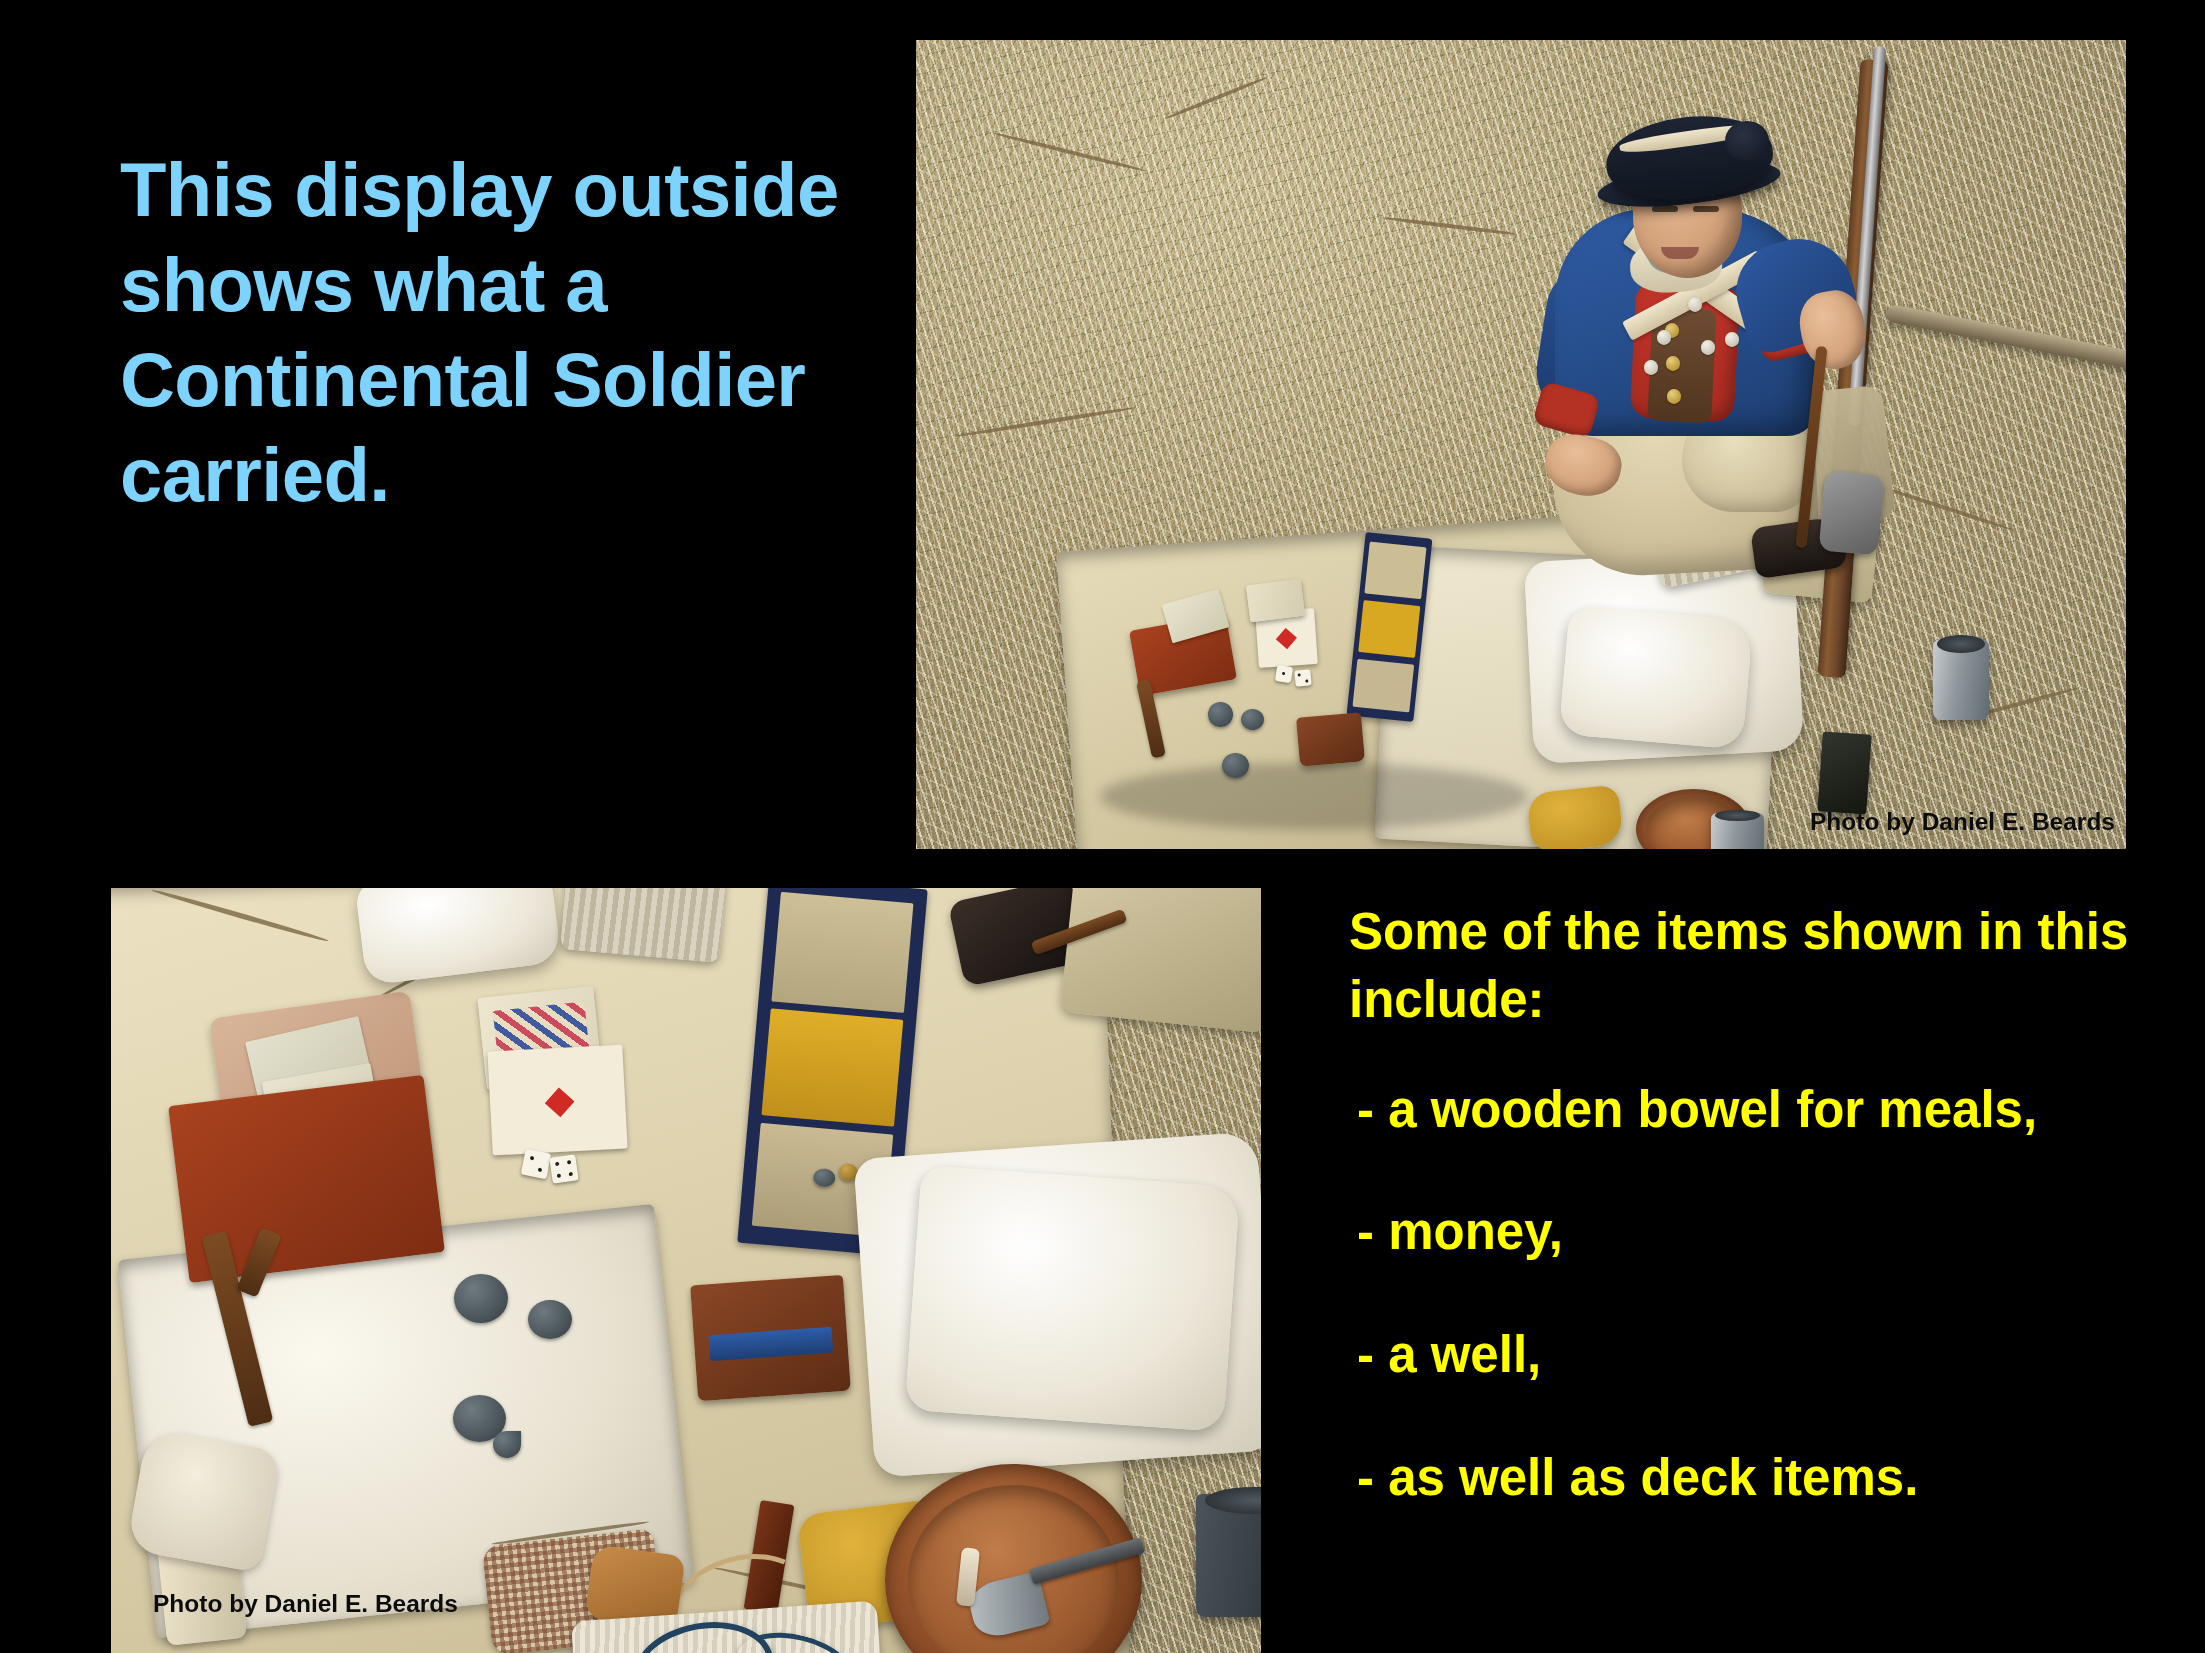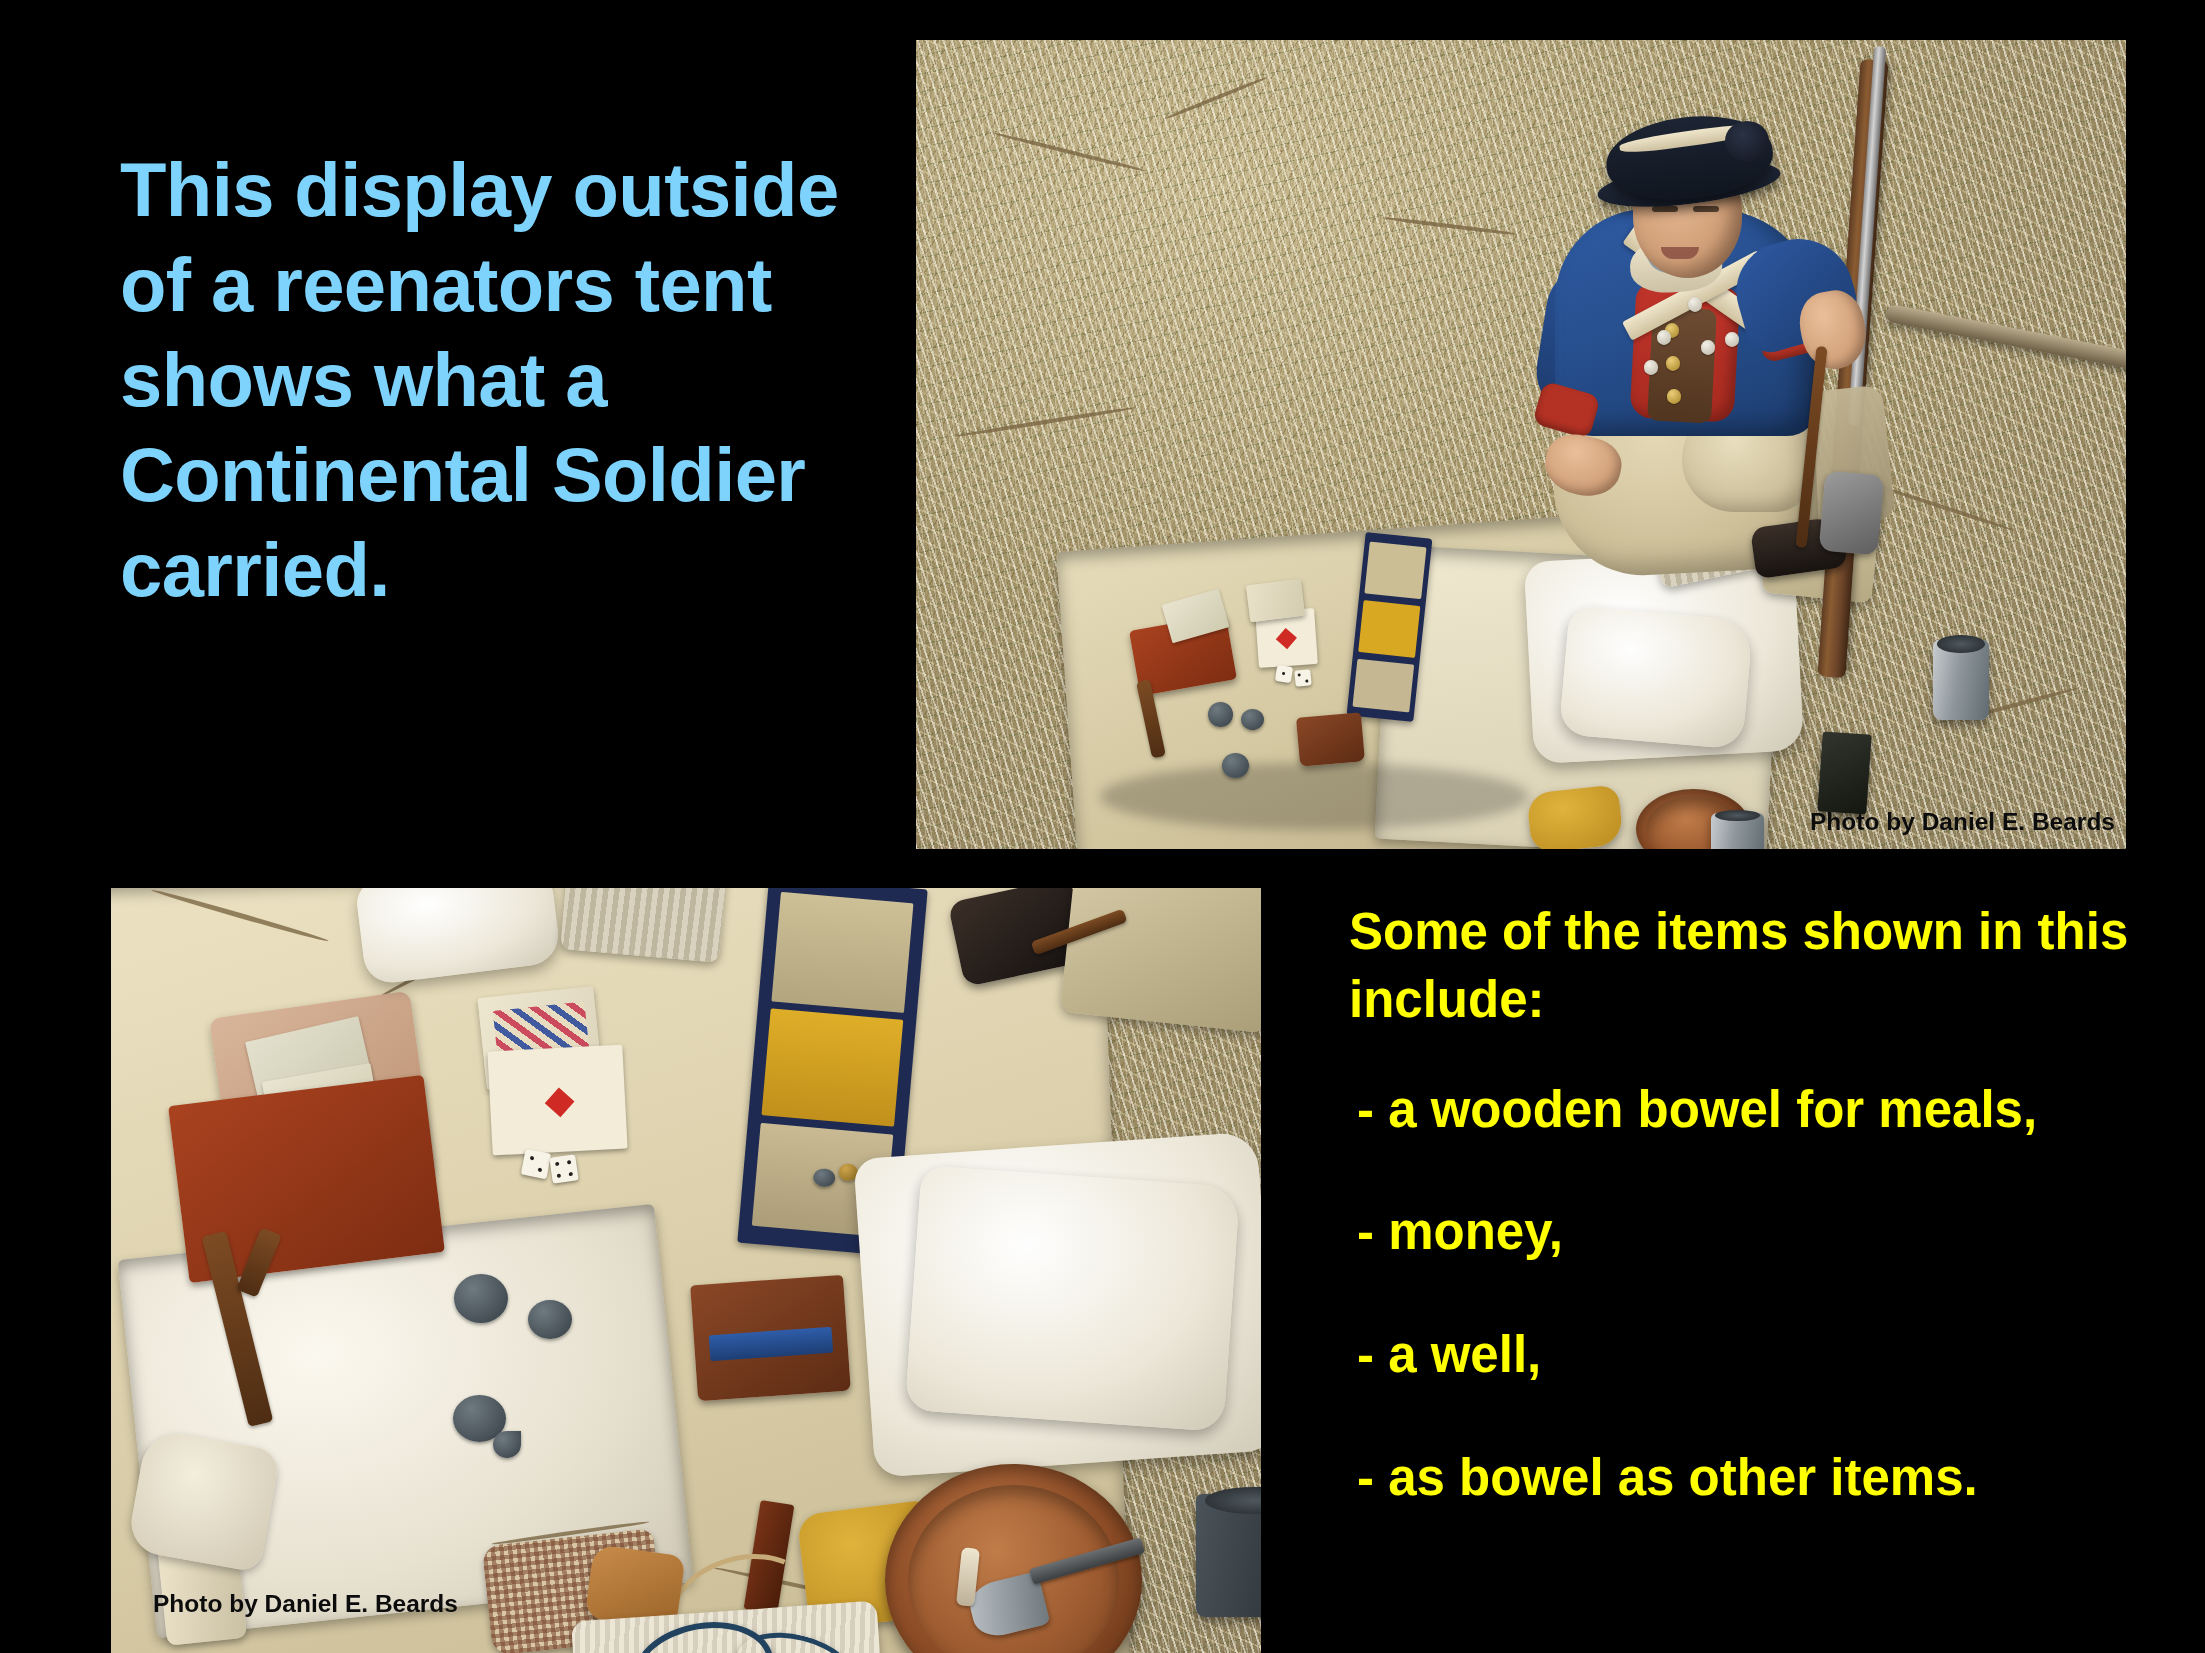--- a/index.html
+++ b/index.html
@@ -287,35 +287,34 @@
   .redsuit{position:absolute;width:14.7px;height:14.7px;background:#cf2a24;transform:rotate(45deg);}
   .shadow-soft{position:absolute;background:rgba(0,0,0,.22);filter:blur(6.1px);border-radius:50%;}
 </style>
 </head>
 <body>
 
 <div class="slide">
 
   <div class="title-block">
     <span class="ln">This display outside</span>
-    <span class="ln">of a reenators tent</span>
     <span class="ln">shows what a</span>
     <span class="ln">Continental Soldier</span>
     <span class="ln">carried.</span>
   </div>
 
   <div class="items-block">
     <span class="lead">
       <span class="ln">Some of the items shown in this</span>
       <span class="ln">include:</span>
     </span>
     <span class="bullet">- a wooden bowel for meals,</span>
     <span class="bullet">- money,</span>
     <span class="bullet">- a well,</span>
-    <span class="bullet">- as bowel as other items.</span>
+    <span class="bullet">- as well as deck items.</span>
   </div>
 
   <div class="photo" id="photo-soldier">
     <div class="scene">
       <div class="grass"></div>
 
       <div class="twig" style="left:74px;top:110px;width:159px;height:4.3px;transform:rotate(14deg);"></div>
       <div class="twig" style="left:245px;top:56px;width:110px;height:3.7px;transform:rotate(-22deg);"></div>
       <div class="twig" style="left:466px;top:184px;width:135px;height:3.7px;transform:rotate(7deg);"></div>
       <div class="twig" style="left:37px;top:380px;width:184px;height:4.3px;transform:rotate(-9deg);"></div>

